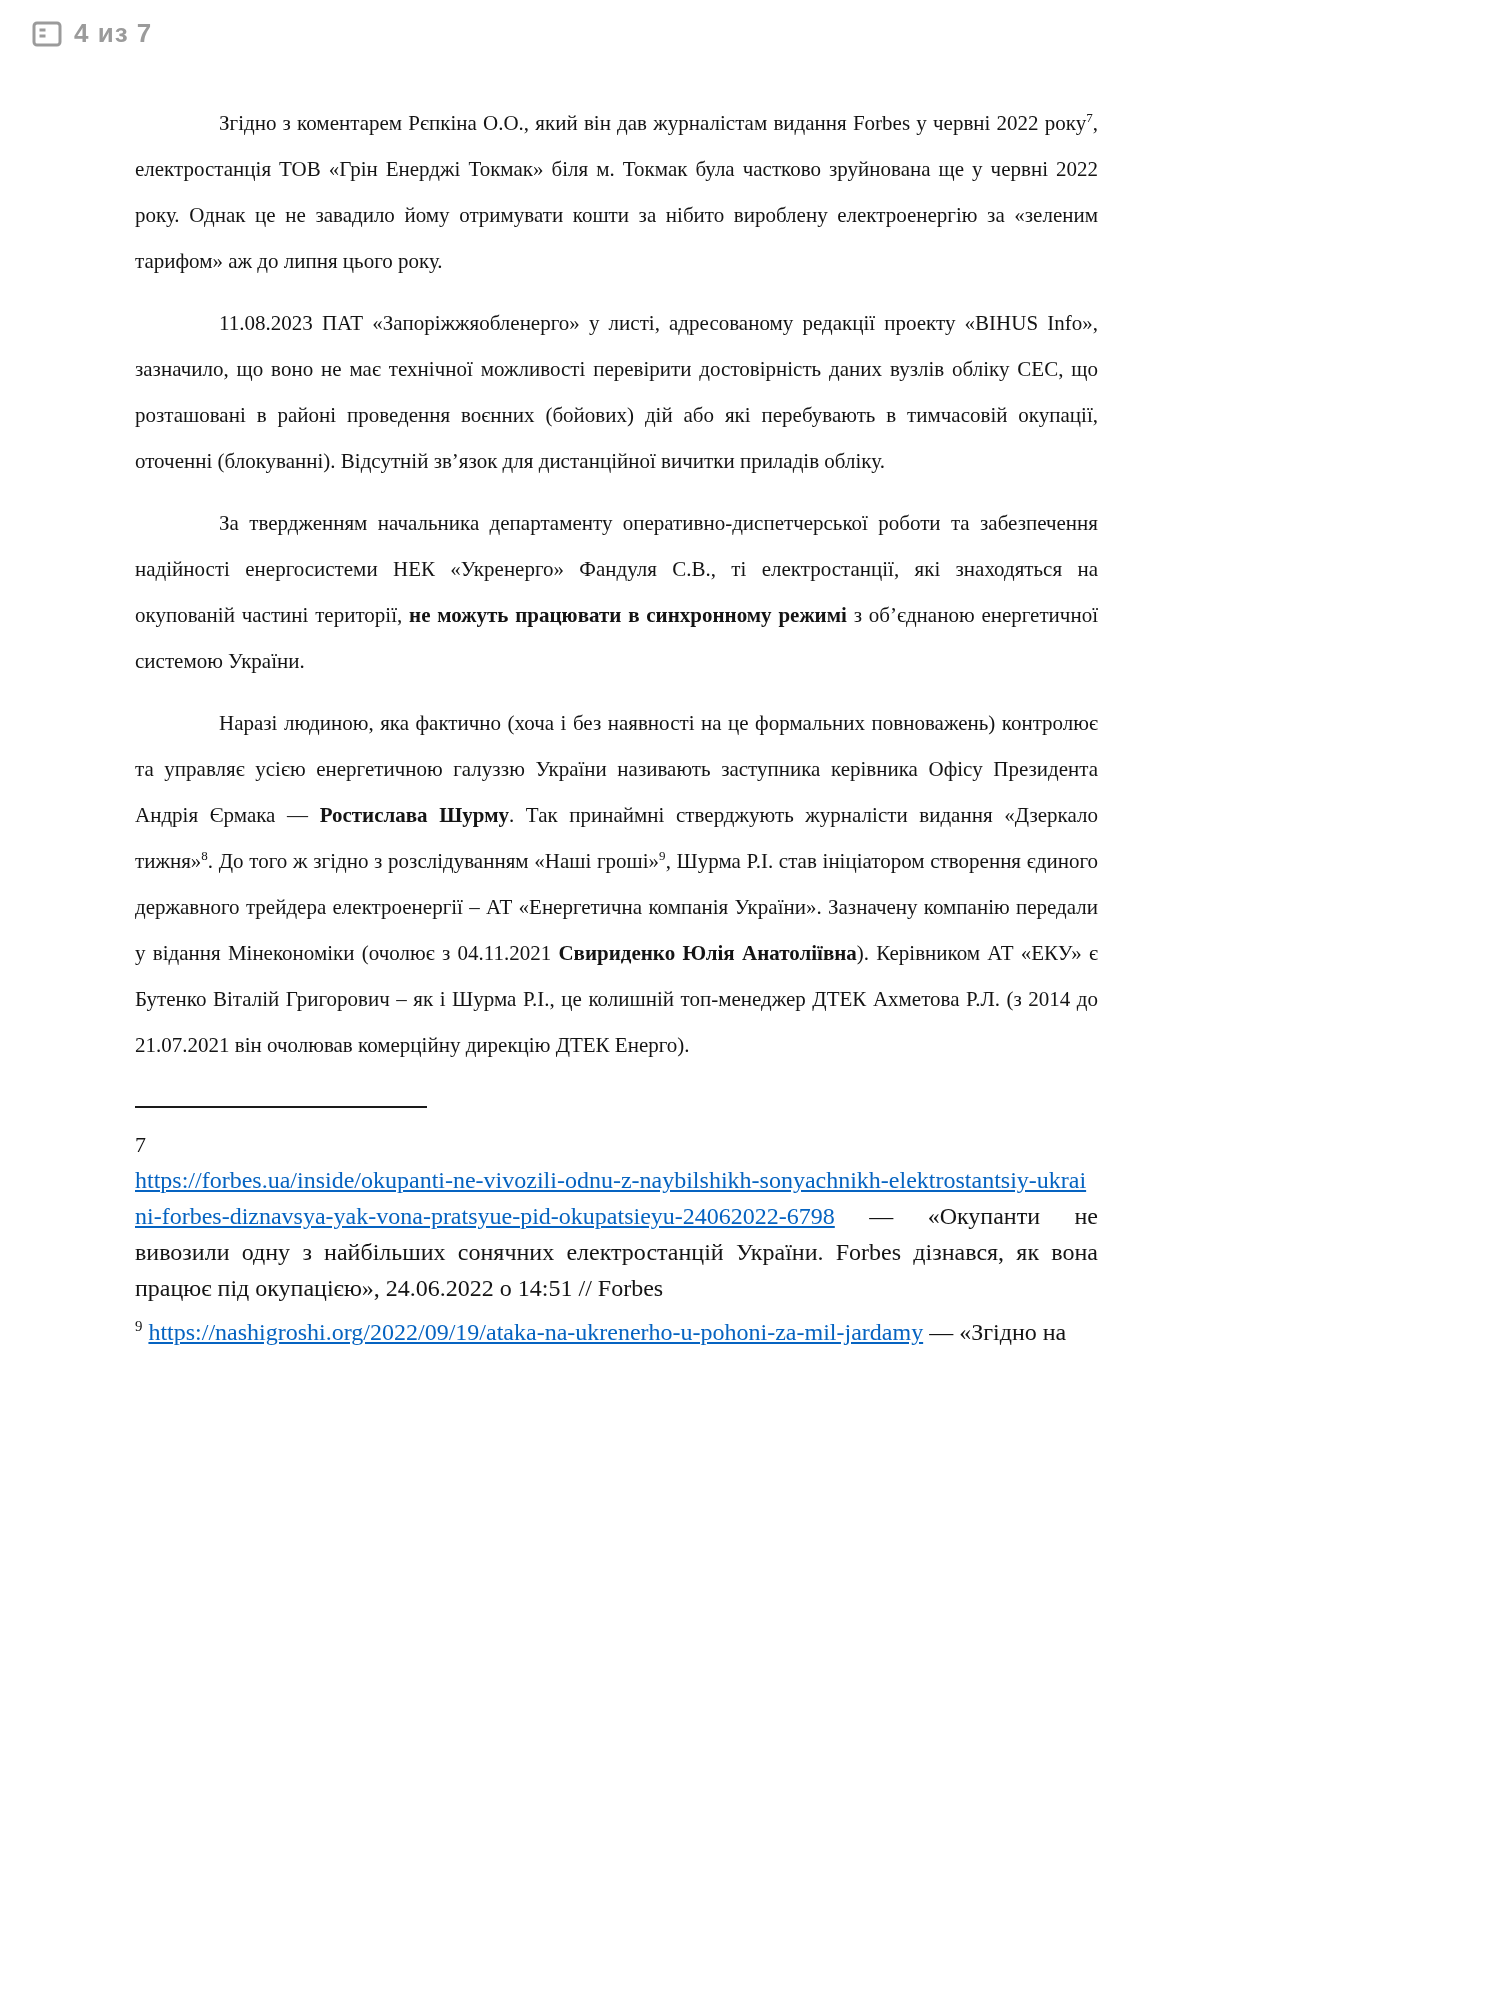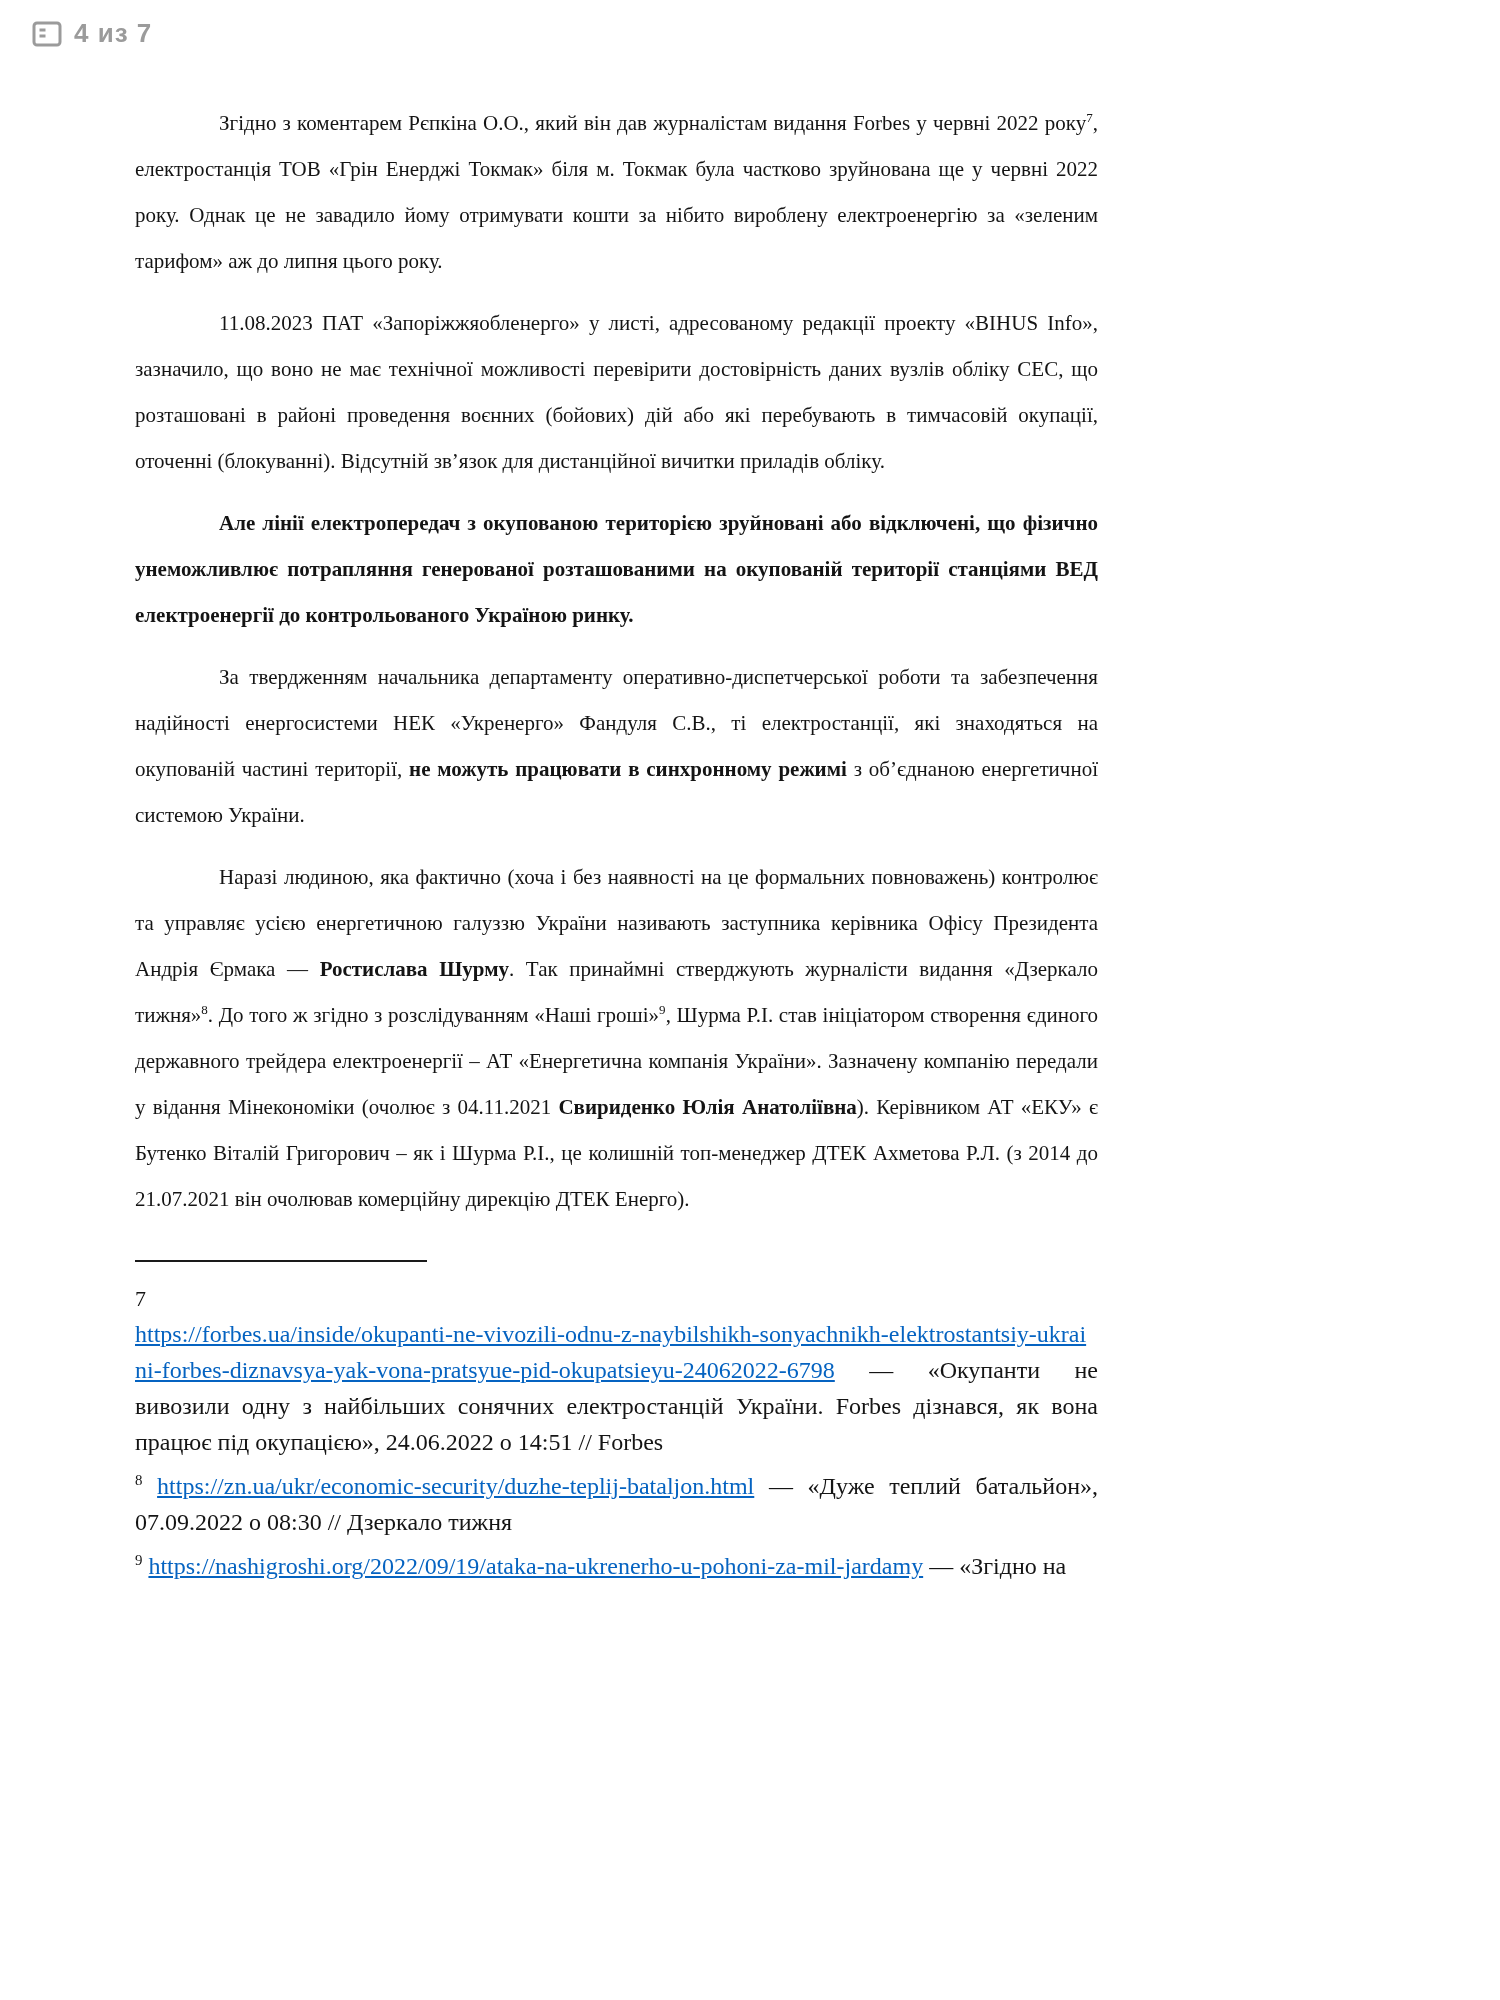--- a/index.html
+++ b/index.html
@@ -66,28 +66,26 @@
         <line x1="7.5" y1="15" x2="13.5" y2="15" stroke="#9b9b9b" stroke-width="3"></line>
       </svg>
     </span>
     <span>4 из 7</span>
   </div>
 
   <div class="content">
     <div>
         <p class="para"><span>Згідно з коментарем Рєпкіна О.О., який він дав журналістам видання Forbes у червні 2022 року</span><span class="sup">7</span><span>, електростанція ТОВ «Грін Енерджі Токмак» біля м. Токмак була частково зруйнована ще у червні 2022 року. Однак це не завадило йому отримувати кошти за нібито вироблену електроенергію за «зеленим тарифом» аж до липня цього року.</span></p>
         <p class="para"><span>11.08.2023 ПАТ «Запоріжжяобленерго» у листі, адресованому редакції проекту «BIHUS Info», зазначило, що воно не має технічної можливості перевірити достовірність даних вузлів обліку СЕС, що розташовані в районі проведення воєнних (бойових) дій або які перебувають в тимчасовій окупації, оточенні (блокуванні). Відсутній зв’язок для дистанційної вичитки приладів обліку.</span></p>
-        <p class="para b"><span>Але лінії електропередач з окупованою територією зруйновані або відключені, що фізично унеможливлює потрапляння генерованої розташованими на окупованій території станціями ВЕД електроенергії до контрольованого Україною ринку.</span></p>
         <p class="para"><span>За твердженням начальника департаменту оперативно-диспетчерської роботи та забезпечення надійності енергосистеми НЕК «Укренерго» Фандуля С.В., ті електростанції, які знаходяться на окупованій частині території, </span><span class="b">не можуть працювати в синхронному режимі</span><span> з об’єднаною енергетичної системою України.</span></p>
         <p class="para"><span>Наразі людиною, яка фактично (хоча і без наявності на це формальних повноважень) контролює та управляє усією енергетичною галуззю України називають заступника керівника Офісу Президента Андрія Єрмака — </span><span class="b">Ростислава Шурму</span><span>. Так принаймні стверджують журналісти видання «Дзеркало тижня»</span><span class="sup">8</span><span>. До того ж згідно з розслідуванням «Наші гроші»</span><span class="sup">9</span><span>, Шурма Р.І. став ініціатором створення єдиного державного трейдера електроенергії – АТ «Енергетична компанія України». Зазначену компанію передали у відання Мінекономіки (очолює з 04.11.2021 </span><span class="b">Свириденко Юлія Анатоліївна</span><span>). Керівником АТ «ЕКУ» є Бутенко Віталій Григорович – як і Шурма Р.І., це колишній топ-менеджер ДТЕК Ахметова Р.Л. (з 2014 до 21.07.2021 він очолював комерційну дирекцію ДТЕК Енерго).</span></p>
       </div>
     <div class="footnote-sep"></div>
     <div class="footnotes">
         <div class="footnote">
           <div class="fn-num-line">7</div>
           <div><a class="link" href="#">https://forbes.ua/inside/okupanti-ne-vivozili-odnu-z-naybilshikh-sonyachnikh-elektrostantsiy-ukraini-forbes-diznavsya-yak-vona-pratsyue-pid-okupatsieyu-24062022-6798</a><span> — «Окупанти не вивозили одну з найбільших сонячних електростанцій України. Forbes дізнався, як вона працює під окупацією», 24.06.2022 о 14:51 // Forbes</span></div>
         </div>
-        <div class="footnote"><span class="sup">8</span> <a class="link" href="#">https://zn.ua/ukr/economic-security/duzhe-teplij-bataljon.html</a><span> — «Дуже теплий батальйон», 07.09.2022 о 08:30 // Дзеркало тижня</span></div>
         <div class="footnote"><span class="sup">9</span> <a class="link" href="#">https://nashigroshi.org/2022/09/19/ataka-na-ukrenerho-u-pohoni-za-mil-jardamy</a><span> — «Згідно на</span></div>
       </div>
   </div>
 
 </div>
 
 </body></html>

